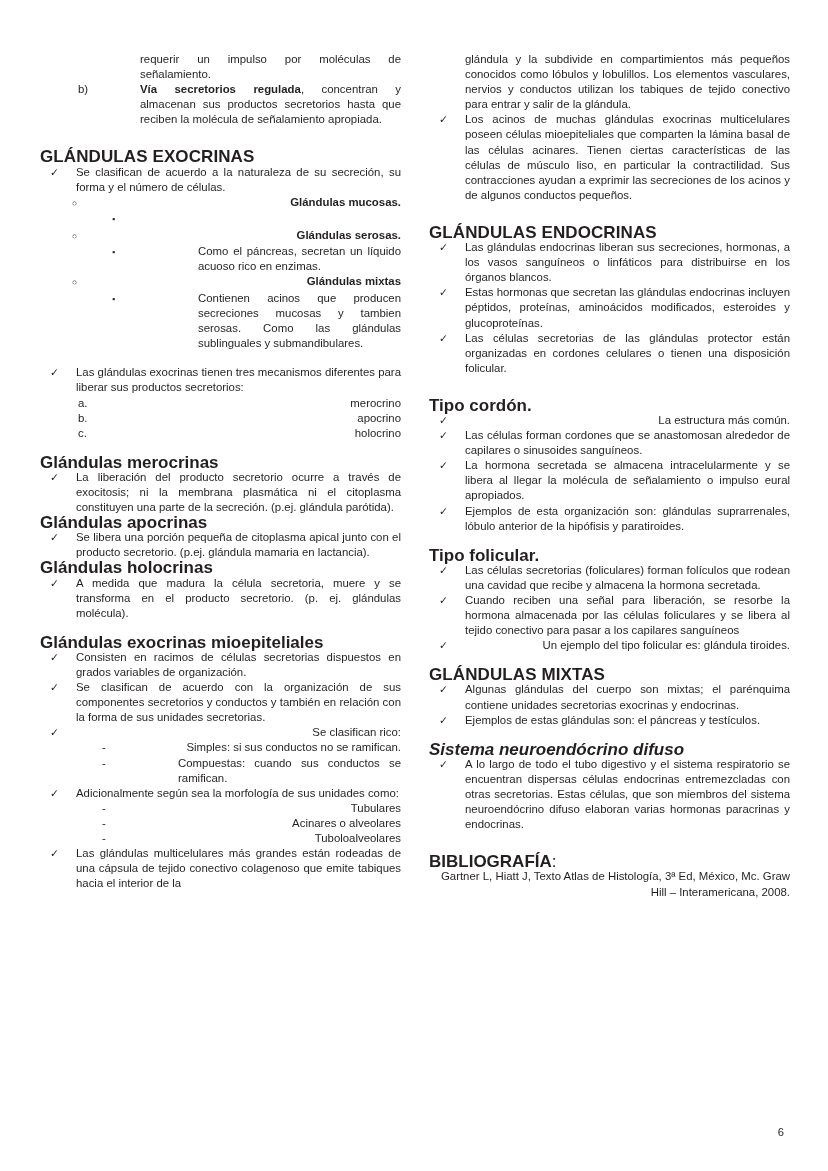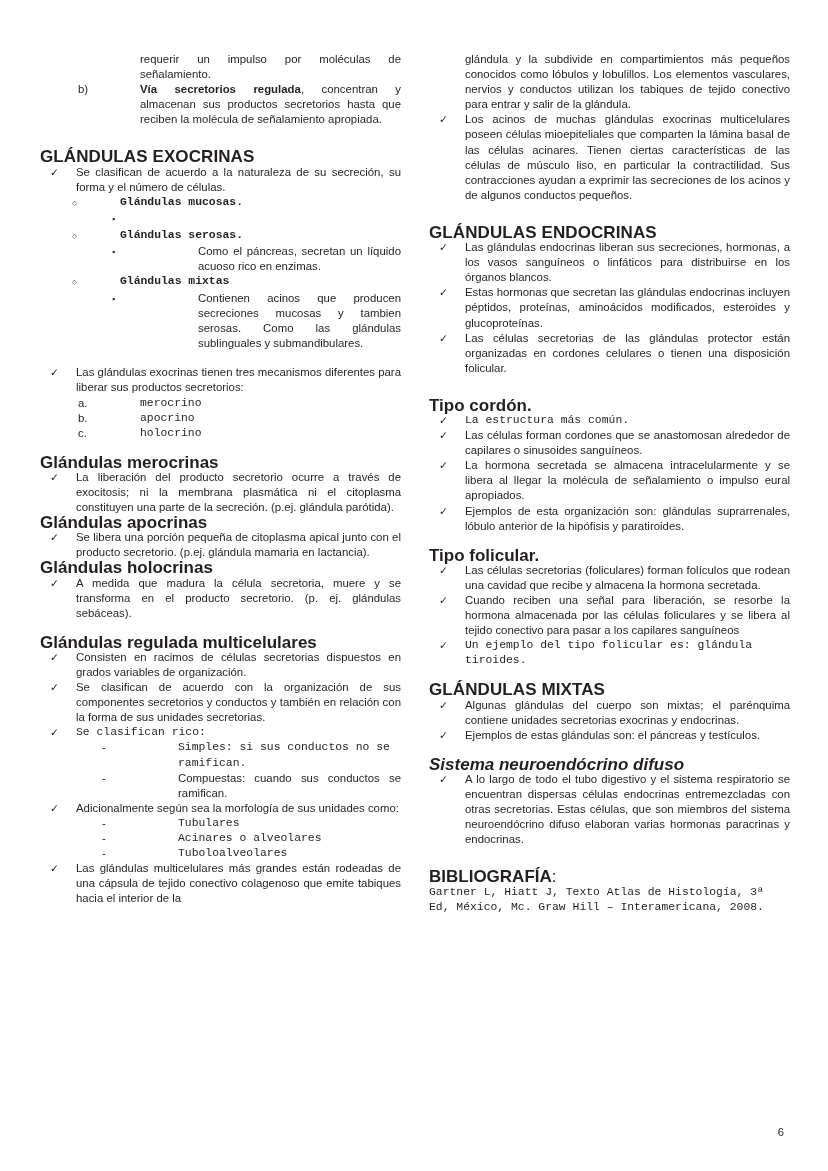--- a/index.html
+++ b/index.html
@@ -87,21 +87,21 @@
 
   
   .alpha > .marker { width: 62px; padding-left: 38px; }
   .alpha2 > .marker { width: 62px; padding-left: 38px; }
 
   
   .dash > .marker { width: 76px; padding-left: 62px; }
 
   .b { font-weight: bold; }
 
-  .nojust { text-align: left; font-family: Liberation Mono, monospace; }
+  .nojust { text-align: right; }
 
   .pagenum {
     position: absolute;
     right: 44px;
     bottom: 32px;
     font-size: 11.2px;
     color: #231f20;
     line-height: 14px;
   }
 </style>
@@ -220,27 +220,27 @@
         <div class="marker">✓</div>
         <div class="body">
             <p class="para">Se libera una porción pequeña de citoplasma apical junto con el producto secretorio. (p.ej. glándula mamaria en lactancia).</p>
           </div>
       </div>
 
       <h3 class="heading">Glándulas holocrinas</h3>
       <div class="row lv1">
         <div class="marker">✓</div>
         <div class="body">
-            <p class="para">A medida que madura la célula secretoria, muere y se transforma en el producto secretorio. (p. ej. glándulas sebáceas).</p>
-          </div>
-      </div>
-
-      <div class="spacer-md"></div>
-
-      <h3 class="heading">Glándulas regulada multicelulares</h3>
+            <p class="para">A medida que madura la célula secretoria, muere y se transforma en el producto secretorio. (p. ej. glándulas molécula).</p>
+          </div>
+      </div>
+
+      <div class="spacer-md"></div>
+
+      <h3 class="heading">Glándulas exocrinas mioepiteliales</h3>
 
       <div class="row lv1">
         <div class="marker">✓</div>
         <div class="body">
             <p class="para">Consisten en racimos de células secretorias dispuestos en grados variables de organización.</p>
           </div>
       </div>
       <div class="row lv1">
         <div class="marker">✓</div>
         <div class="body">

